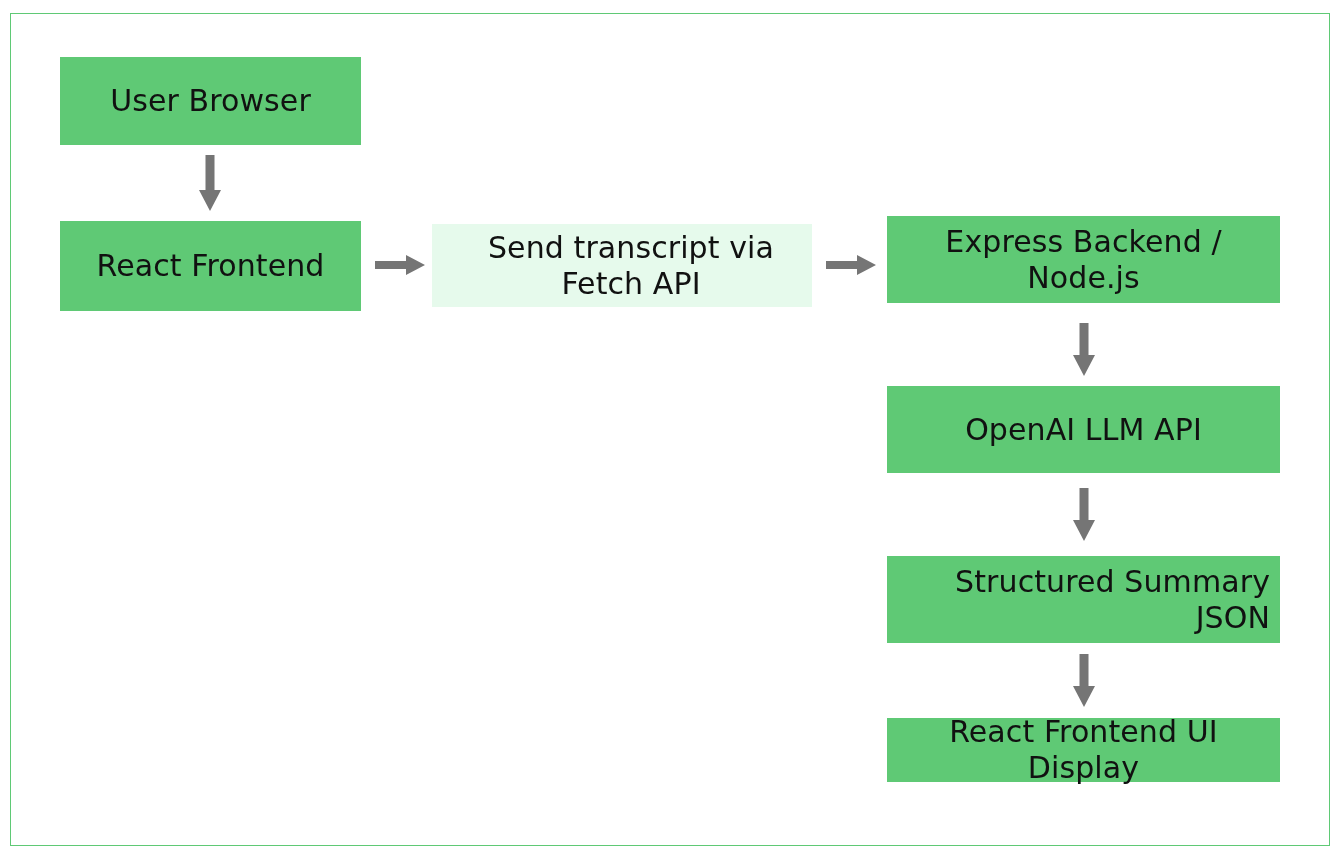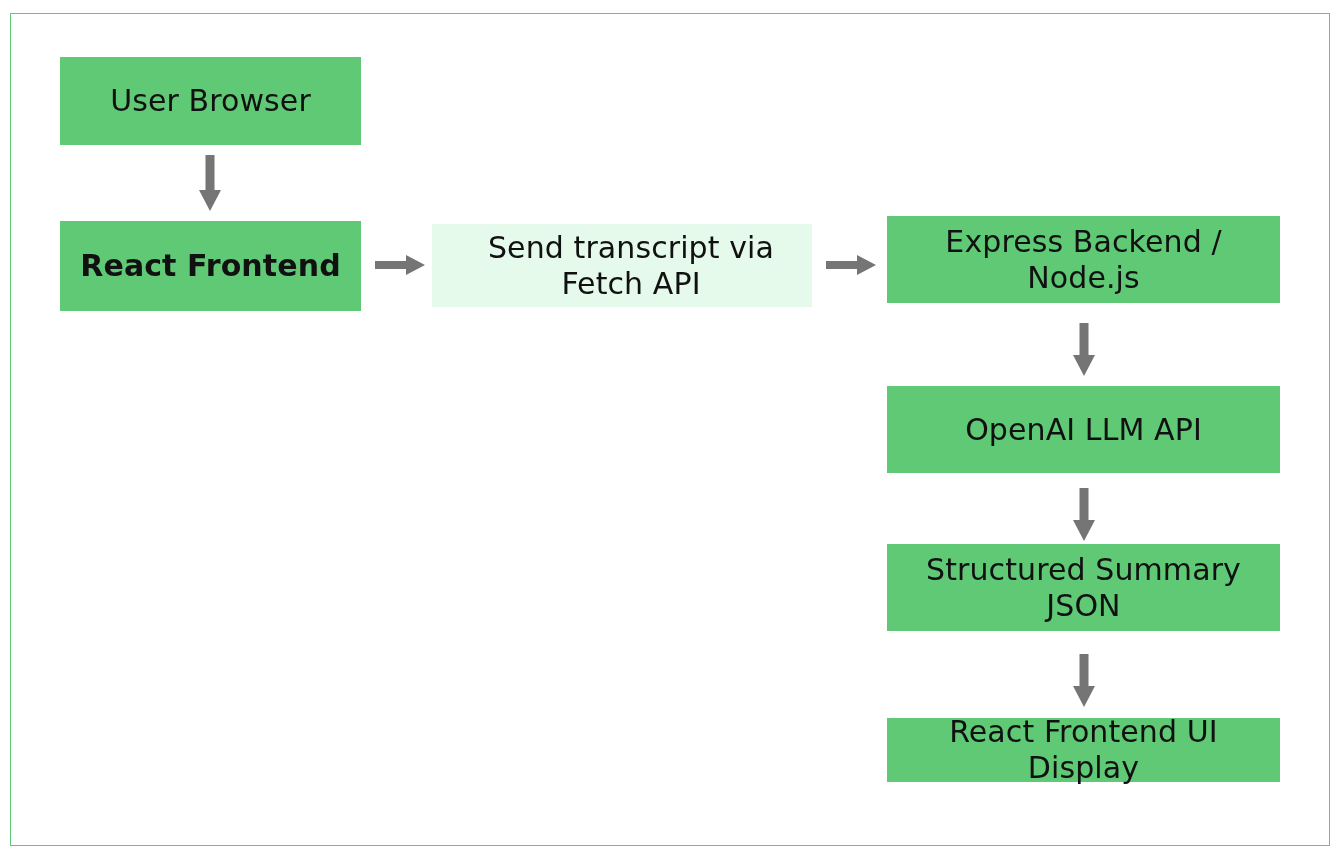--- a/index.html
+++ b/index.html
@@ -66,33 +66,33 @@
 <body>
 
 <div class="canvas">
 
   <div class="diagram-frame"></div>
 
   <div id="nodes-layer">
       <div class="node green" style="left: 60px; top: 57px; width: 301px; height: 88px;">
         <span>User Browser</span>
       </div>
-      <div class="node green" style="left: 60px; top: 221px; width: 301px; height: 90px; font-weight: bold;">
+      <div class="node green" style="left: 60px; top: 221px; width: 301px; height: 90px;">
         <span>React Frontend</span>
       </div>
       <div class="node pale" style="left: 432px; top: 224px; width: 380px; height: 83px;">
         <span>Send transcript via Fetch API</span>
       </div>
       <div class="node green" style="left: 887px; top: 216px; width: 393px; height: 87px;">
         <span>Express Backend / Node.js</span>
       </div>
       <div class="node green" style="left: 887px; top: 386px; width: 393px; height: 87px; align-items: center;">
         <span>OpenAI LLM API</span>
       </div>
-      <div class="node green" style="left: 887px; top: 544px; width: 393px; height: 87px;">
+      <div class="node green" style="left: 887px; top: 556px; width: 393px; height: 87px; text-align: right;">
         <span>Structured Summary JSON</span>
       </div>
       <div class="node green" style="left: 887px; top: 718px; width: 393px; height: 64px;">
         <span>React Frontend UI Display</span>
       </div>
     </div>
   <div id="edges-layer">
       <div class="arrow" style="left: 194px; top: 155px; width: 32px; height: 56px;">
         <svg width="32" height="56" viewBox="0 0 32 56">
           <path class="arrow-path" fill="#757575" d="M11.5,0 L20.5,0 L20.5,35 L27,35 L16,56 L5,35 L11.5,35 Z"></path>

